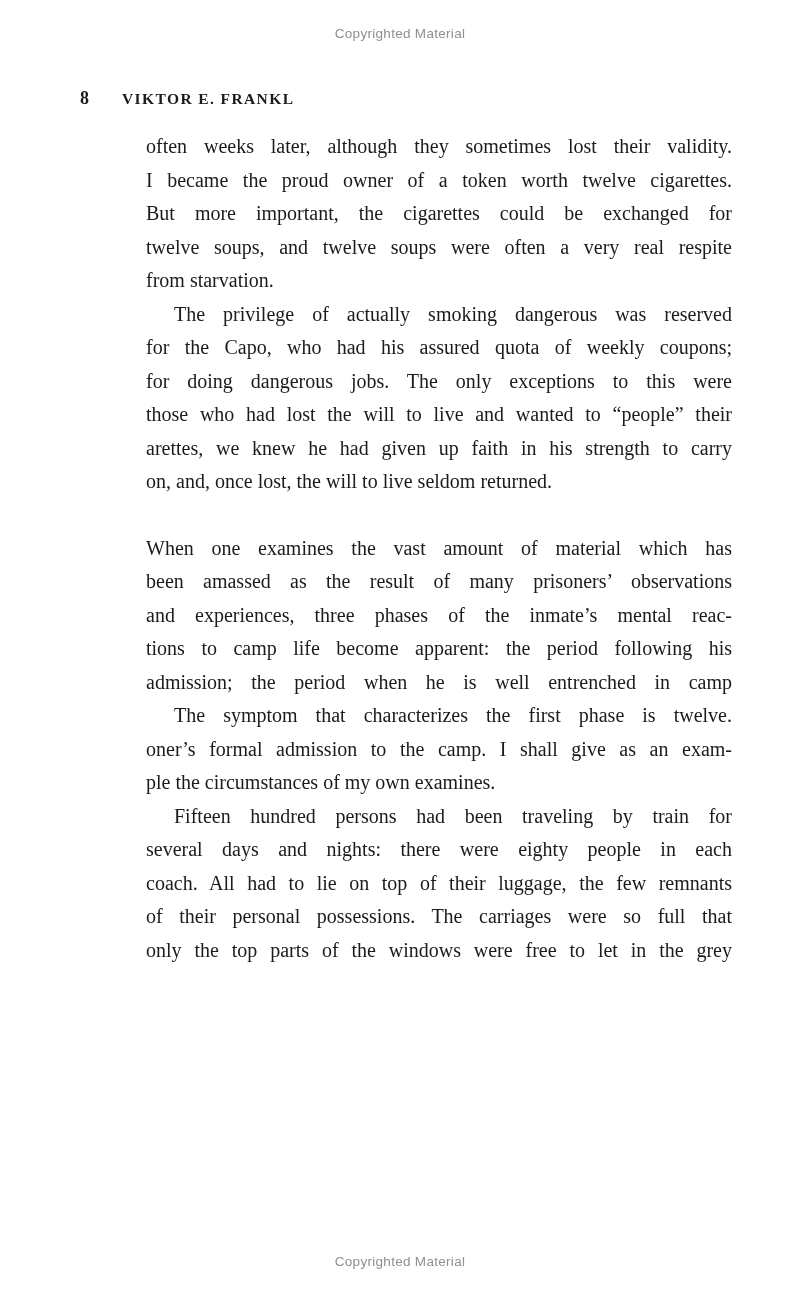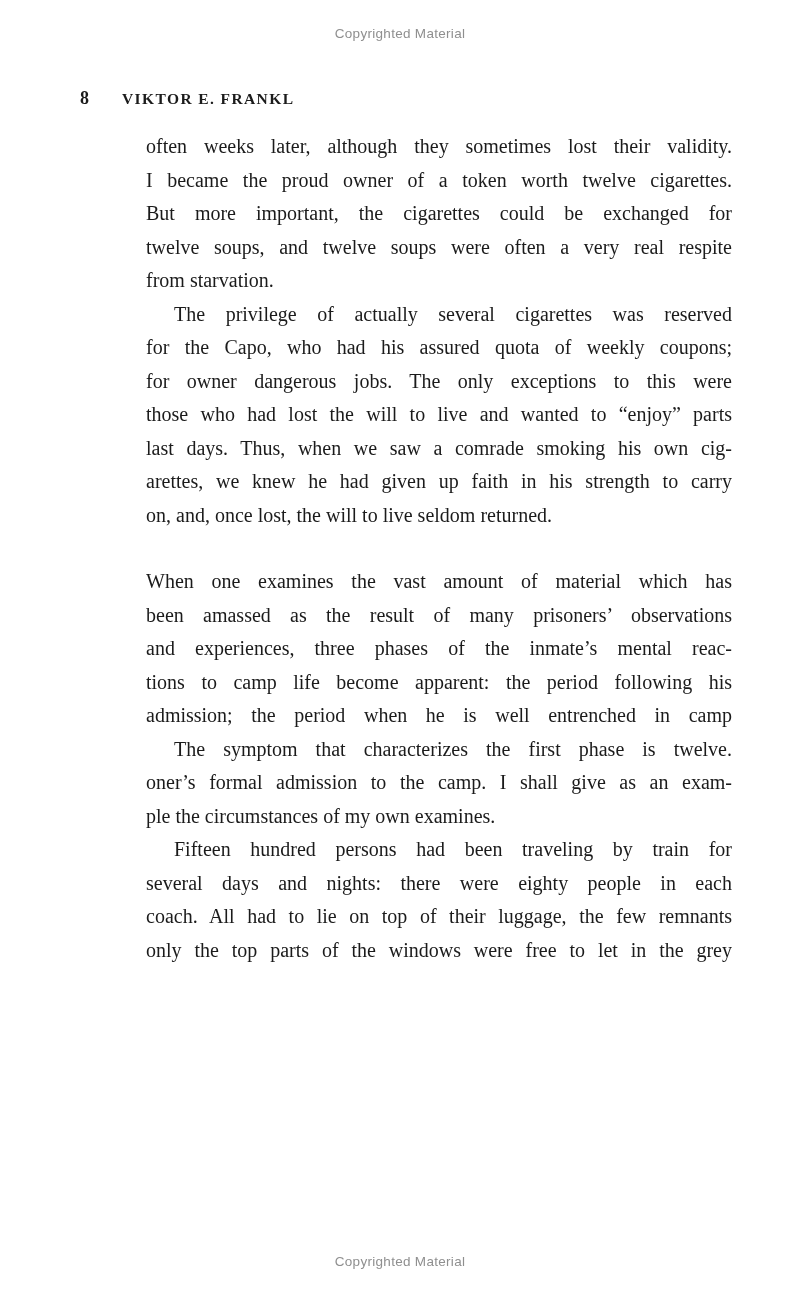--- a/index.html
+++ b/index.html
@@ -86,25 +86,24 @@
   <div class="body-text" style="color: rgb(27, 27, 27);">
       <div class="section">
         <div class="paragraph">
           <div class="line">often weeks later, although they sometimes lost their validity.</div>
           <div class="line">I became the proud owner of a token worth twelve cigarettes.</div>
           <div class="line">But more important, the cigarettes could be exchanged for</div>
           <div class="line">twelve soups, and twelve soups were often a very real respite</div>
           <div class="line last">from starvation.</div>
         </div>
         <div class="paragraph">
-          <div class="line indent">The privilege of actually several cigarettes was reserved</div>
+          <div class="line indent">The privilege of actually smoking dangerous was reserved</div>
           <div class="line">for the Capo, who had his assured quota of weekly coupons;</div>
-          <div class="line">for owner dangerous jobs. The only exceptions to this were</div>
-          <div class="line">those who had lost the will to live and wanted to “enjoy” parts</div>
-          <div class="line">last days. Thus, when we saw a comrade smoking his own cig-</div>
+          <div class="line">for doing dangerous jobs. The only exceptions to this were</div>
+          <div class="line">those who had lost the will to live and wanted to “people” their</div>
           <div class="line">arettes, we knew he had given up faith in his strength to carry</div>
           <div class="line last">on, and, once lost, the will to live seldom returned.</div>
         </div>
       </div>
       <div class="section">
         <div class="paragraph">
           <div class="line">When one examines the vast amount of material which has</div>
           <div class="line">been amassed as the result of many prisoners’ observations</div>
           <div class="line">and experiences, three phases of the inmate’s mental reac-</div>
           <div class="line">tions to camp life become apparent: the period following his</div>
@@ -112,20 +111,21 @@
         </div>
         <div class="paragraph">
           <div class="line indent">The symptom that characterizes the first phase is twelve.</div>
           <div class="line">oner’s formal admission to the camp. I shall give as an exam-</div>
           <div class="line last">ple the circumstances of my own examines.</div>
         </div>
         <div class="paragraph">
           <div class="line indent">Fifteen hundred persons had been traveling by train for</div>
           <div class="line">several days and nights: there were eighty people in each</div>
           <div class="line">coach. All had to lie on top of their luggage, the few remnants</div>
+          <div class="line">of their personal possessions. The carriages were so full that</div>
           <div class="line">only the top parts of the windows were free to let in the grey</div>
         </div>
       </div>
     </div>
 
   <div class="notice bottom" style="color: rgb(143, 143, 143);">Copyrighted Material</div>
 
 </div>
 
 </body></html>

